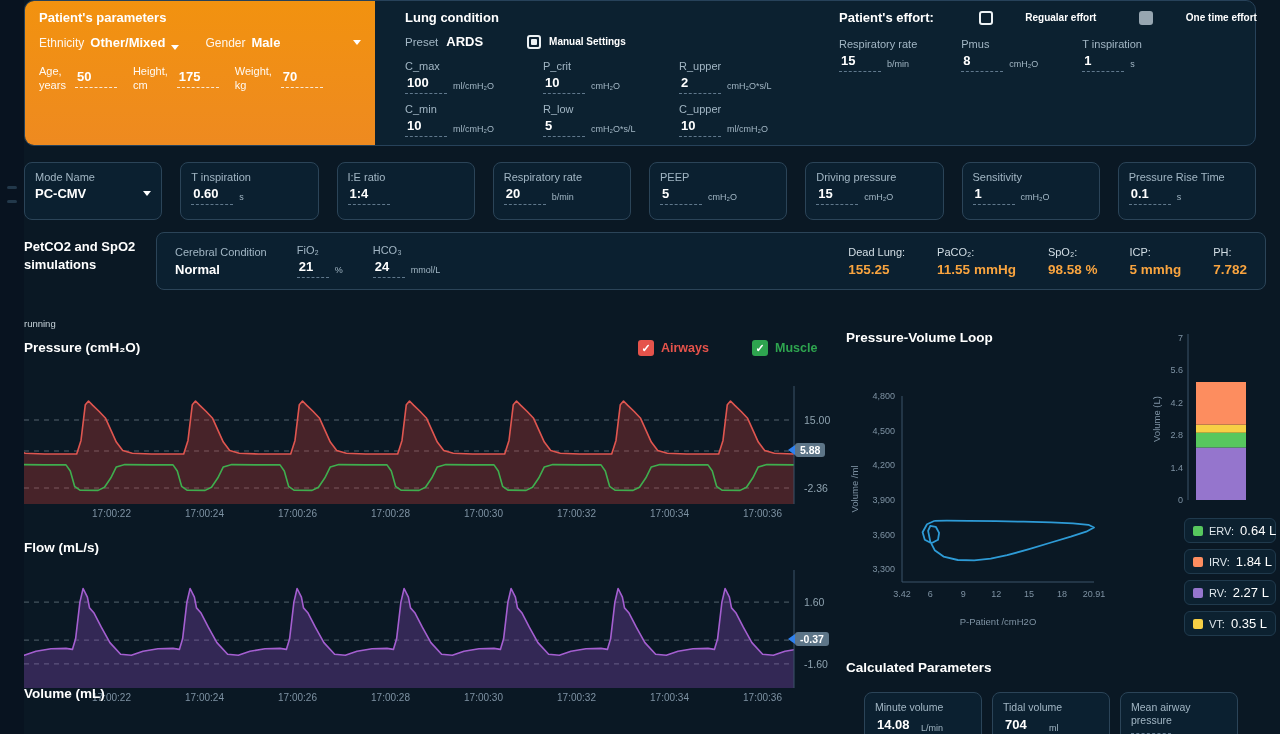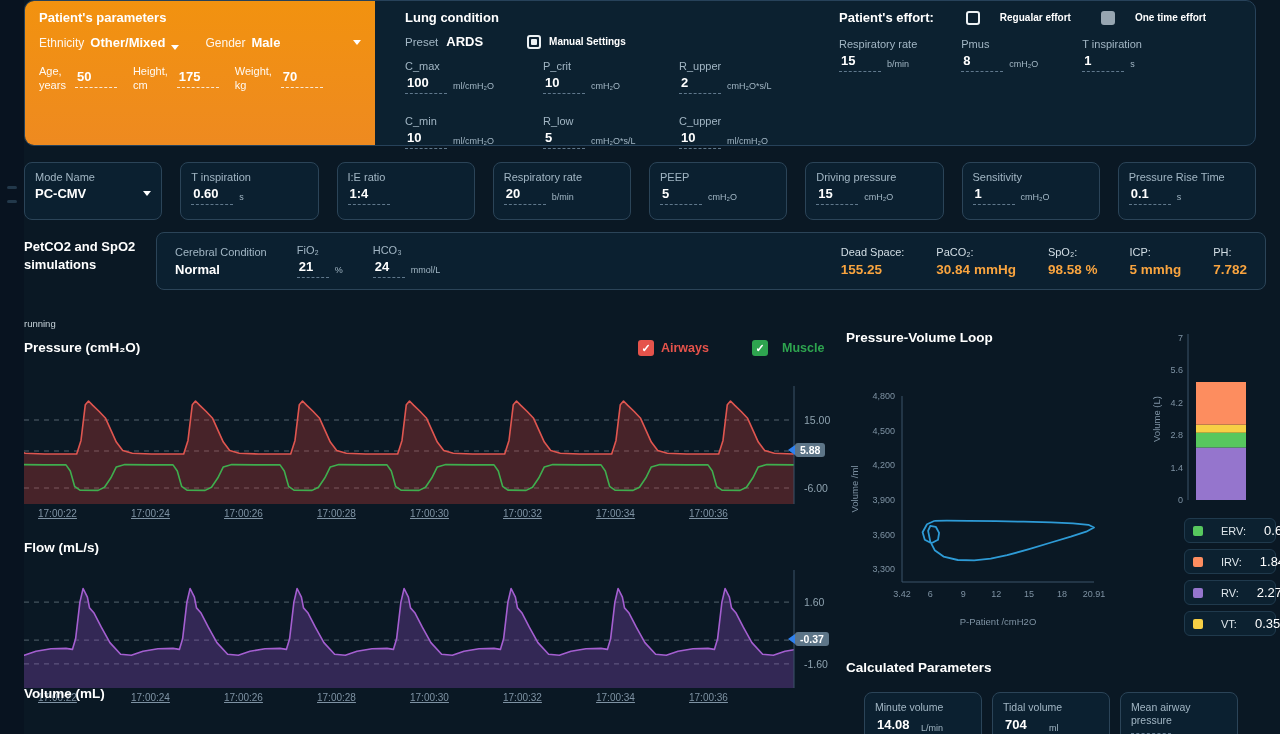--- a/index.html
+++ b/index.html
@@ -19,28 +19,28 @@
   .p-strong{font-size:13px;font-weight:700;color:#fff;}
   .chev{width:0;height:0;border-left:4px solid transparent;border-right:4px solid transparent;border-top:5px solid #fff;display:inline-block;}
   .p-row3{display:flex;margin-top:14px;gap:16px;}
   .p-grp{display:flex;gap:9px;align-items:flex-start;}
   .p-lab{font-size:11px;line-height:1.3;color:rgba(255,255,255,.95);}
   .oval{font-weight:700;font-size:13px;color:#fff;border-bottom:1px dashed rgba(255,255,255,.8);min-width:42px;padding:0 2px 3px;margin-top:5px;display:inline-block;}
 
   .sec-title{font-size:13px;font-weight:700;color:#fff;}
   .lung-box{position:absolute;left:358px;top:0;width:432px;padding:9px 0 0 22px;}
   .preset-row{display:flex;align-items:center;margin-top:9px;gap:8px;}
-  .lung-grid{display:grid;grid-template-columns:138px 136px 152px;margin-top:11px;row-gap:21px;}
+  .lung-grid{display:grid;grid-template-columns:138px 136px 152px;margin-top:11px;row-gap:9px;}
   .f-lab{font-size:11px;color:#a2b6c4;}
   .f-row{margin-top:3px;display:flex;align-items:flex-end;gap:6px;}
   .dval{font-weight:700;font-size:13px;color:#fff;border-bottom:1px dashed #60788c;min-width:42px;padding:0 2px 3px;display:inline-block;}
   .f-unit{font-size:9px;color:#a2b6c4;padding-bottom:3px;white-space:nowrap;}
 
   .effort-box{position:absolute;left:790px;top:0;width:442px;padding:9px 0 0 24px;}
-  .effort-head{display:flex;align-items:center;gap:20px;}
+  .effort-head{display:flex;align-items:center;gap:20px;justify-content:space-between;}
   .effort-fields{display:flex;margin-top:13px;gap:44px;}
 
   .cb{width:14px;height:14px;border:2px solid #edf2f5;border-radius:3px;position:relative;flex:none;display:inline-block;}
   .cb.inner::after{content:"";position:absolute;inset:2px;background:#edf2f5;border-radius:1px;}
   .cb.filled{background:#97a6b1;border-color:#97a6b1;}
   .cb-lab{font-size:10px;font-weight:700;color:#fff;}
 
   
   .mode-row{position:absolute;left:24px;top:162px;width:1232px;display:flex;gap:18px;}
   .mcard{flex:1;height:58px;background:#0b2030;border:1px solid #2b4458;border-radius:8px;padding:8px 10px;}
@@ -55,38 +55,38 @@
   .res-val{font-size:13.5px;font-weight:700;color:#f9a43f;margin-top:4px;white-space:nowrap;}
 
   
   .running{position:absolute;left:24px;top:318px;font-size:9.5px;color:#c7d3da;}
   .chart-title{position:absolute;font-size:13.5px;font-weight:700;color:#fff;}
   .legend-item{position:absolute;display:flex;align-items:center;gap:7px;}
   .cb-check{width:16px;height:16px;border-radius:3px;color:#fff;font-size:11px;font-weight:700;display:flex;align-items:center;justify-content:center;flex:none;}
   .cb-check.red{background:#e5534b;}
   .cb-check.green{background:#2ea44f;}
   .legend-lab.red{color:#e5534b;font-weight:700;font-size:12.5px;}
-  .legend-lab.green{color:#2ea44f;font-weight:700;font-size:12.5px;margin-left:7px;}
+  .legend-lab.green{color:#2ea44f;font-weight:700;font-size:12.5px;}
 
   .wave-wrap{position:absolute;left:24px;width:816px;}
   .wave-plot{position:absolute;left:0;top:0;}
   .axis-lab{position:absolute;left:780px;font-size:10.5px;color:#8fa3b0;}
   .axis-tag{position:absolute;left:764px;display:flex;align-items:center;}
   .tag-arrow{width:0;height:0;border-top:5px solid transparent;border-bottom:5px solid transparent;border-right:7px solid #2f80ed;}
   .tag-box{background:#5d7588;color:#fff;font-size:10.5px;font-weight:700;padding:1px 5px;border-radius:3px;}
 
   .ticks-row{position:absolute;left:24px;width:770px;display:flex;padding-left:14px;}
-  .ticks-row span{width:93px;text-align:left;font-size:10px;color:#7e92a3;text-decoration:underline;}
+  .ticks-row span{width:93px;text-align:right;font-size:10px;color:#7e92a3;}
 
   .pv-host{position:absolute;}
   svg .tick{fill:#7e92a3;font-size:9px;}
   svg .axlab{fill:#7e92a3;font-size:9.5px;}
 
   .vol-legend{position:absolute;left:1184px;top:518px;}
-  .vl-row{display:flex;align-items:center;gap:18px;border:1px solid #203a4d;background:#0c2130;border-radius:6px;padding:4px 8px;margin-bottom:6px;width:92px;}
+  .vl-row{display:flex;align-items:center;gap:6px;border:1px solid #203a4d;background:#0c2130;border-radius:6px;padding:4px 8px;margin-bottom:6px;width:92px;}
   .vl-swatch{width:10px;height:10px;border-radius:2px;flex:none;}
   .vl-lab{font-size:11px;color:#dfe7ec;}
   .vl-val{font-size:13px;font-weight:400;color:#fff;white-space:nowrap;}
 
   .calc-cards{position:absolute;left:864px;top:692px;display:flex;gap:10px;}
   .ccard{width:118px;height:72px;background:#0b2030;border:1px solid #2b4458;border-radius:8px;padding:8px 10px;}
   .ccard .f-lab{font-size:10.5px;line-height:1.25;}
 </style>
 </head>
 <body>
@@ -292,26 +292,26 @@
   </div>
   <div>
     <div class="f-lab">HCO₃</div>
     <div class="f-row">
         <span class="dval" style="min-width:32px;">24</span>
         <span class="f-unit">mmol/L</span>
       </div>
   </div>
   <div class="sim-results">
     <div>
-      <div class="res-lab">Dead Space:</div>
+      <div class="res-lab">Dead Lung:</div>
       <div class="res-val">155.25</div>
     </div>
     <div>
       <div class="res-lab">PaCO₂:</div>
-      <div class="res-val">30.84 mmHg</div>
+      <div class="res-val">11.55 mmHg</div>
     </div>
     <div>
       <div class="res-lab">SpO₂:</div>
       <div class="res-val">98.58 %</div>
     </div>
     <div>
       <div class="res-lab">ICP:</div>
       <div class="res-val">5 mmhg</div>
     </div>
     <div>
@@ -348,21 +348,21 @@
           <path d="M-65.0 68.0 L-54.3 68.0 L-50.0 54.4 L-45.7 18.7 L-42.5 15.0 L-38.3 19.4 L-31.8 25.5 L-25.4 32.3 L-20.1 44.2 L-14.7 56.1 L-8.3 64.6 L1.3 67.3 L20.6 68.0 L42.0 68.0 L42.0 68.0 L52.7 68.0 L57.0 54.4 L61.3 18.7 L64.5 15.0 L68.8 19.4 L75.2 25.5 L81.6 32.3 L86.9 44.2 L92.3 56.1 L98.7 64.6 L108.3 67.3 L127.6 68.0 L149.0 68.0 L149.0 68.0 L159.7 68.0 L164.0 54.4 L168.3 18.7 L171.5 15.0 L175.8 19.4 L182.2 25.5 L188.6 32.3 L193.9 44.2 L199.3 56.1 L205.7 64.6 L215.3 67.3 L234.6 68.0 L256.0 68.0 L256.0 68.0 L266.7 68.0 L271.0 54.4 L275.3 18.7 L278.5 15.0 L282.8 19.4 L289.2 25.5 L295.6 32.3 L300.9 44.2 L306.3 56.1 L312.7 64.6 L322.3 67.3 L341.6 68.0 L363.0 68.0 L363.0 68.0 L373.7 68.0 L378.0 54.4 L382.3 18.7 L385.5 15.0 L389.8 19.4 L396.2 25.5 L402.6 32.3 L407.9 44.2 L413.3 56.1 L419.7 64.6 L429.3 67.3 L448.6 68.0 L470.0 68.0 L470.0 68.0 L480.7 68.0 L485.0 54.4 L489.3 18.7 L492.5 15.0 L496.8 19.4 L503.2 25.5 L509.6 32.3 L514.9 44.2 L520.3 56.1 L526.7 64.6 L536.3 67.3 L555.6 68.0 L577.0 68.0 L577.0 68.0 L587.7 68.0 L592.0 54.4 L596.3 18.7 L599.5 15.0 L603.8 19.4 L610.2 25.5 L616.6 32.3 L621.9 44.2 L627.3 56.1 L633.7 64.6 L643.3 67.3 L662.6 68.0 L684.0 68.0 L684.0 68.0 L694.7 68.0 L699.0 54.4 L703.3 18.7 L706.5 15.0 L710.8 19.4 L717.2 25.5 L723.6 32.3 L728.9 44.2 L734.3 56.1 L740.7 64.6 L750.3 67.3 L769.6 68.0 L791.0 68.0 L791.0 68.0 L801.7 68.0 L806.0 54.4 L810.3 18.7 L813.5 15.0 L817.8 19.4 L824.2 25.5 L830.6 32.3 L835.9 44.2 L841.3 56.1 L847.7 64.6 L857.3 67.3 L876.6 68.0 L898.0 68.0 L898.0 68.0 L908.7 68.0 L913.0 54.4 L917.3 18.7 L920.5 15.0 L924.8 19.4 L931.2 25.5 L937.6 32.3 L942.9 44.2 L948.3 56.1 L954.7 64.6 L964.3 67.3 L983.6 68.0 L1005.0 68.0 " fill="none" stroke="#df5650" stroke-width="1.6" stroke-linejoin="round" stroke-linecap="round"></path>
           <path d="M-65.0 78.9 L-60.7 85.0 L-56.4 100.3 L-51.1 104.1 L-32.9 104.4 L-26.5 101.3 L-20.1 91.8 L-14.7 80.9 L-6.1 78.6 L20.6 78.9 L42.0 78.9 L42.0 78.9 L46.3 85.0 L50.6 100.3 L55.9 104.1 L74.1 104.4 L80.5 101.3 L86.9 91.8 L92.3 80.9 L100.8 78.6 L127.6 78.9 L149.0 78.9 L149.0 78.9 L153.3 85.0 L157.6 100.3 L162.9 104.1 L181.1 104.4 L187.5 101.3 L193.9 91.8 L199.3 80.9 L207.8 78.6 L234.6 78.9 L256.0 78.9 L256.0 78.9 L260.3 85.0 L264.6 100.3 L269.9 104.1 L288.1 104.4 L294.5 101.3 L300.9 91.8 L306.3 80.9 L314.8 78.6 L341.6 78.9 L363.0 78.9 L363.0 78.9 L367.3 85.0 L371.6 100.3 L376.9 104.1 L395.1 104.4 L401.5 101.3 L407.9 91.8 L413.3 80.9 L421.8 78.6 L448.6 78.9 L470.0 78.9 L470.0 78.9 L474.3 85.0 L478.6 100.3 L483.9 104.1 L502.1 104.4 L508.5 101.3 L514.9 91.8 L520.3 80.9 L528.8 78.6 L555.6 78.9 L577.0 78.9 L577.0 78.9 L581.3 85.0 L585.6 100.3 L590.9 104.1 L609.1 104.4 L615.5 101.3 L621.9 91.8 L627.3 80.9 L635.9 78.6 L662.6 78.9 L684.0 78.9 L684.0 78.9 L688.3 85.0 L692.6 100.3 L697.9 104.1 L716.1 104.4 L722.5 101.3 L728.9 91.8 L734.3 80.9 L742.9 78.6 L769.6 78.9 L791.0 78.9 L791.0 78.9 L795.3 85.0 L799.6 100.3 L804.9 104.1 L823.1 104.4 L829.5 101.3 L835.9 91.8 L841.3 80.9 L849.9 78.6 L876.6 78.9 L898.0 78.9 L898.0 78.9 L902.3 85.0 L906.6 100.3 L911.9 104.1 L930.1 104.4 L936.5 101.3 L942.9 91.8 L948.3 80.9 L956.9 78.6 L983.6 78.9 L1005.0 78.9 " fill="none" stroke="#3fae4e" stroke-width="1.6" stroke-linejoin="round" stroke-linecap="round"></path>
         </g>
         <line x1="770" x2="770" y1="0" y2="118" stroke="#3a5268" stroke-width="1"></line>
       </svg></div>
   <div class="axis-lab t" style="top: 28.0058px;">15.00</div>
   <div class="axis-tag" style="top: 57.019px;">
     <span class="tag-arrow"></span>
     <span class="tag-box">5.88</span>
   </div>
-  <div class="axis-lab b" style="top: 96.0173px;">-6.00</div>
+  <div class="axis-lab b" style="top: 96.0173px;">-2.36</div>
 </div>
 <div class="ticks-row" style="top:508px;">
   <span>17:00:22</span>
   <span>17:00:24</span>
   <span>17:00:26</span>
   <span>17:00:28</span>
   <span>17:00:30</span>
   <span>17:00:32</span>
   <span>17:00:34</span>
   <span>17:00:36</span>

